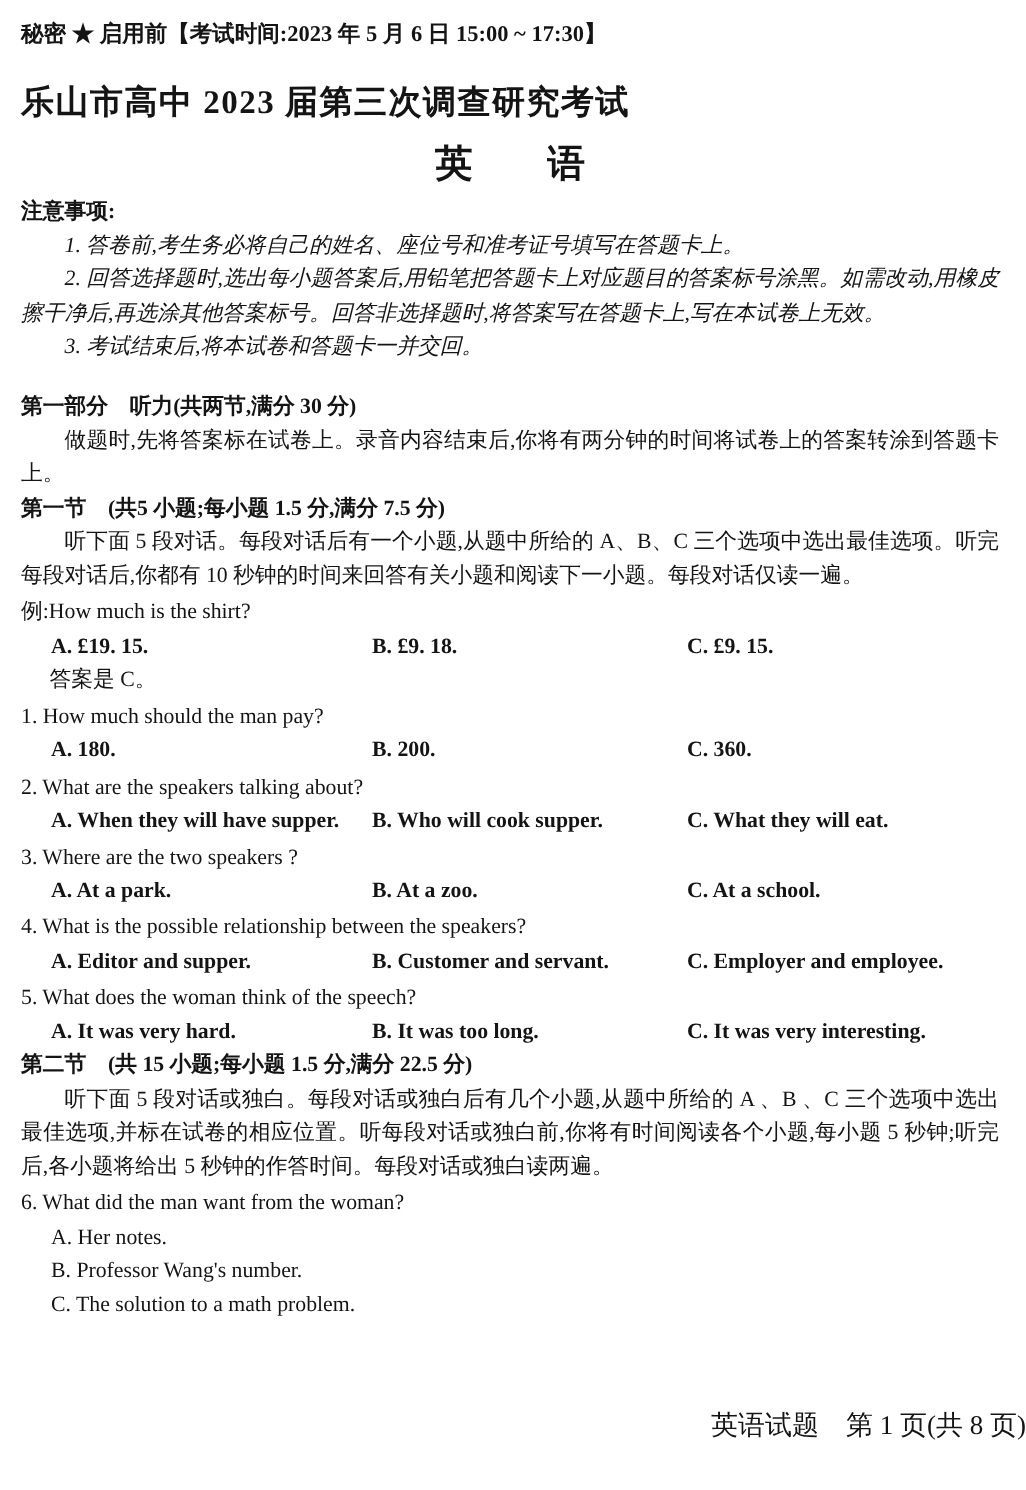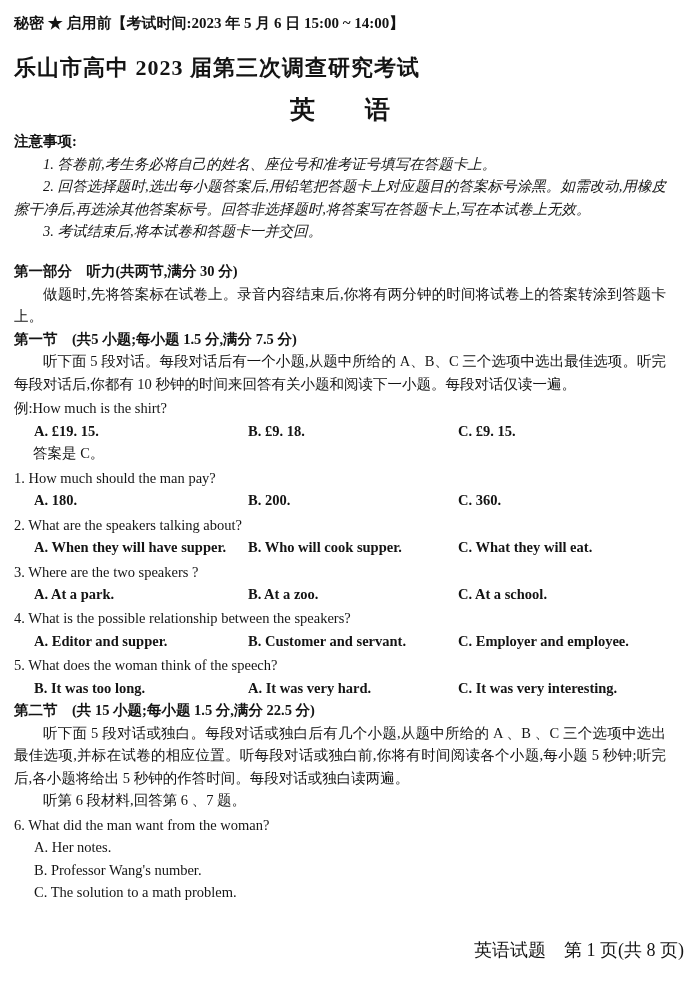--- a/index.html
+++ b/index.html
@@ -61,21 +61,21 @@
     width: 100%;
     text-align: right;
     font-size: 18px;
   }
 </style>
 </head>
 <body>
 
 <div class="page">
 
-  <div class="secrecy-line">秘密 ★ 启用前【考试时间:2023 年 5 月 6 日 15:00 ~ 14:00】</div>
+  <div class="secrecy-line">秘密 ★ 启用前【考试时间:2023 年 5 月 6 日 15:00 ~ 17:30】</div>
 
   <div class="exam-title">乐山市高中 2023 届第三次调查研究考试</div>
   <div class="subject-title">英　　语</div>
 
   <div class="notice-heading">注意事项:</div>
   <div class="notice-item">1. 答卷前,考生务必将自己的姓名、座位号和准考证号填写在答题卡上。</div>
   <div class="notice-item">2. 回答选择题时,选出每小题答案后,用铅笔把答题卡上对应题目的答案标号涂黑。如需改动,用橡皮擦干净后,再选涂其他答案标号。回答非选择题时,将答案写在答题卡上,写在本试卷上无效。</div>
   <div class="notice-item">3. 考试结束后,将本试卷和答题卡一并交回。</div>
 
   <div class="part-heading">第一部分　听力(共两节,满分 30 分)</div>
@@ -126,29 +126,28 @@
     <div class="opts">
       <span>A. Editor and supper.</span>
       <span>B. Customer and servant.</span>
       <span>C. Employer and employee.</span>
     </div>
   </div>
 
   <div class="question-block">
     <div class="q-text">5. What does the woman think of the speech?</div>
     <div class="opts">
+      <span>A. It was very hard.</span>
       <span>B. It was too long.</span>
-      <span>A. It was very hard.</span>
       <span>C. It was very interesting.</span>
     </div>
   </div>
 
   <div class="section-heading">第二节　(共 15 小题;每小题 1.5 分,满分 22.5 分)</div>
   <div class="para-indent">听下面 5 段对话或独白。每段对话或独白后有几个小题,从题中所给的 A 、B 、C 三个选项中选出最佳选项,并标在试卷的相应位置。听每段对话或独白前,你将有时间阅读各个小题,每小题 5 秒钟;听完后,各小题将给出 5 秒钟的作答时间。每段对话或独白读两遍。</div>
-  <div class="para-indent">听第 6 段材料,回答第 6 、7 题。</div>
 
   <div class="question-block">
     <div class="q-text">6. What did the man want from the woman?</div>
     <div class="opts-stacked">
       <div>A. Her notes.</div>
       <div>B. Professor Wang's number.</div>
       <div>C. The solution to a math problem.</div>
     </div>
   </div>
 

